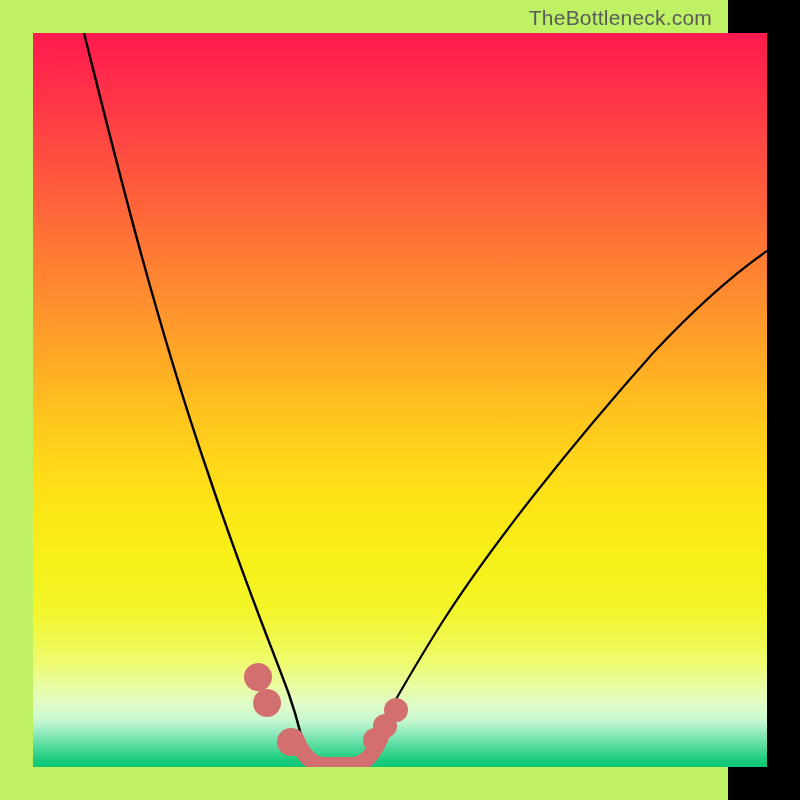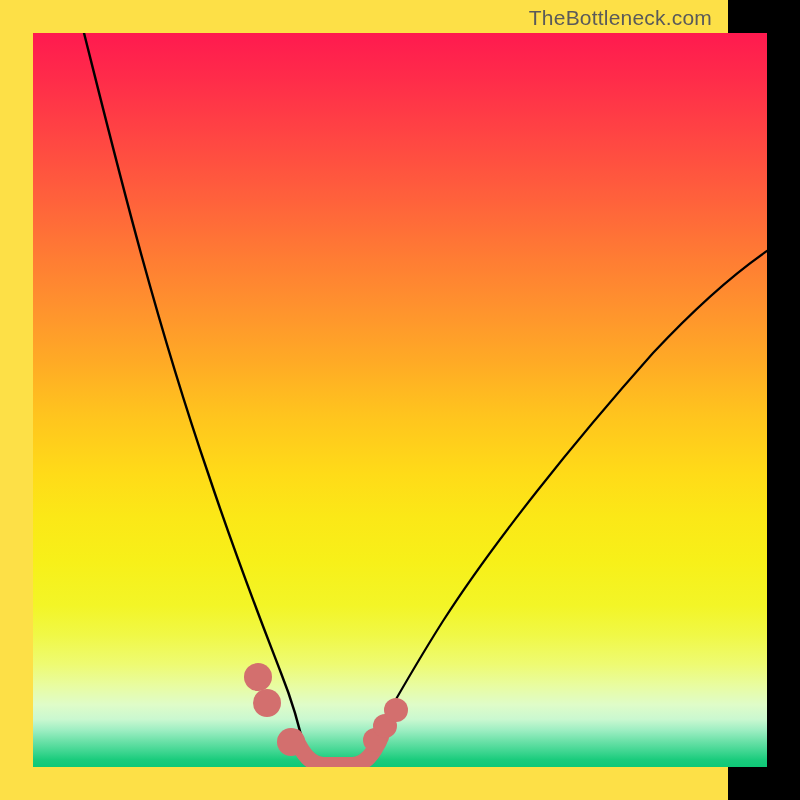--- a/index.html
+++ b/index.html
@@ -8,21 +8,21 @@
     width: 800px;
     height: 800px;
     background: #000;
     overflow: hidden;
     font-family: Arial, Helvetica, sans-serif;
   }
   .frame {
     position: relative;
     width: 728px;
     height: 800px;
-    background: #fde047;
+    background: #bef264;
   }
   .watermark {
     position: absolute;
     top: 6px;
     right: 16px;
     color: #5a5a5a;
     font-size: 21px;
     letter-spacing: 0.2px;
     font-weight: 400;
     z-index: 10;

